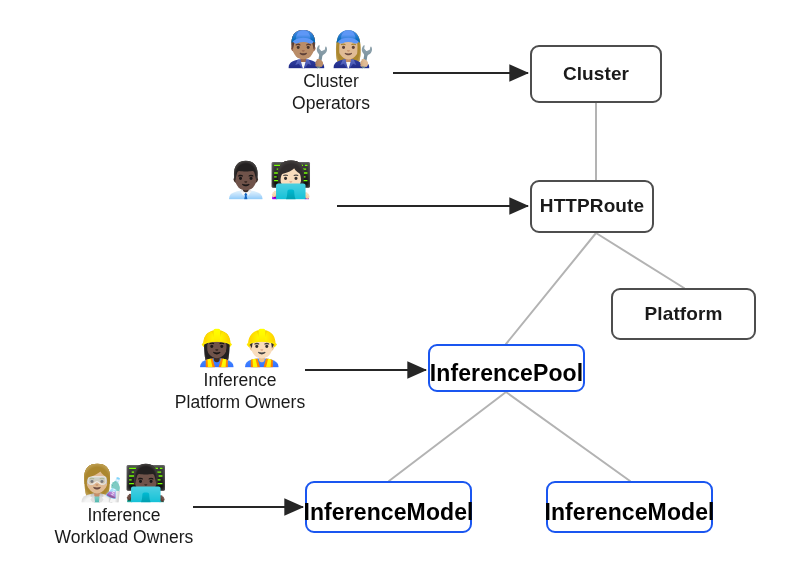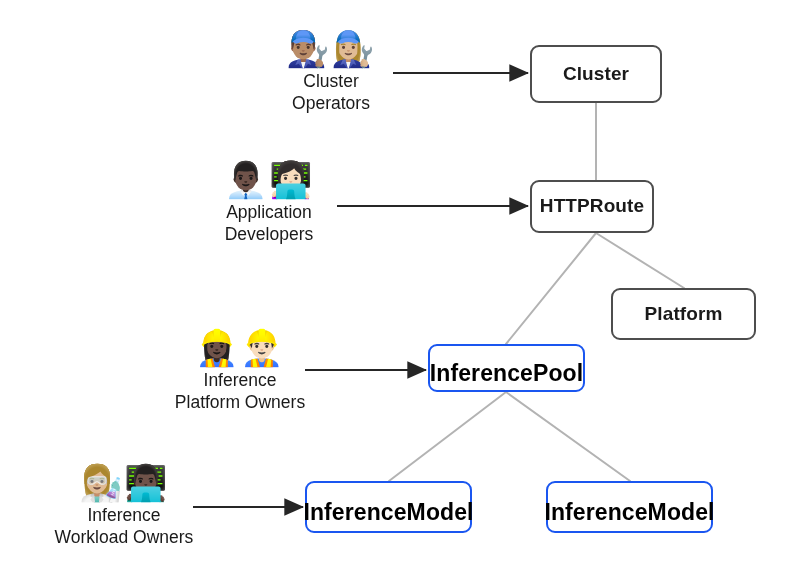--- a/index.html
+++ b/index.html
@@ -139,22 +139,20 @@
     </div>
 
   <div id="role-layer">
       <div class="role" style="left: 231px; top: 32px;">
         <div class="role-emoji" title="man-mechanic-icon, woman-mechanic-icon">👨🏽‍🔧👩🏼‍🔧</div>
         <div class="role-name">Cluster
 Operators</div>
       </div>
       <div class="role" style="left: 169px; top: 163px;">
         <div class="role-emoji" title="man-office-worker-icon, woman-technologist-icon">👨🏿‍💼👩🏻‍💻</div>
-        <div class="role-name">Application
-Developers</div>
       </div>
       <div class="role" style="left: 140px; top: 331px;">
         <div class="role-emoji" title="woman-construction-worker-icon, man-construction-worker-icon">👷🏿‍♀️👷🏻‍♂️</div>
         <div class="role-name">Inference
 Platform Owners</div>
       </div>
       <div class="role" style="left: 24px; top: 466px;">
         <div class="role-emoji" title="woman-scientist-icon, man-technologist-icon">👩🏼‍🔬👨🏿‍💻</div>
         <div class="role-name">Inference
 Workload Owners</div>

